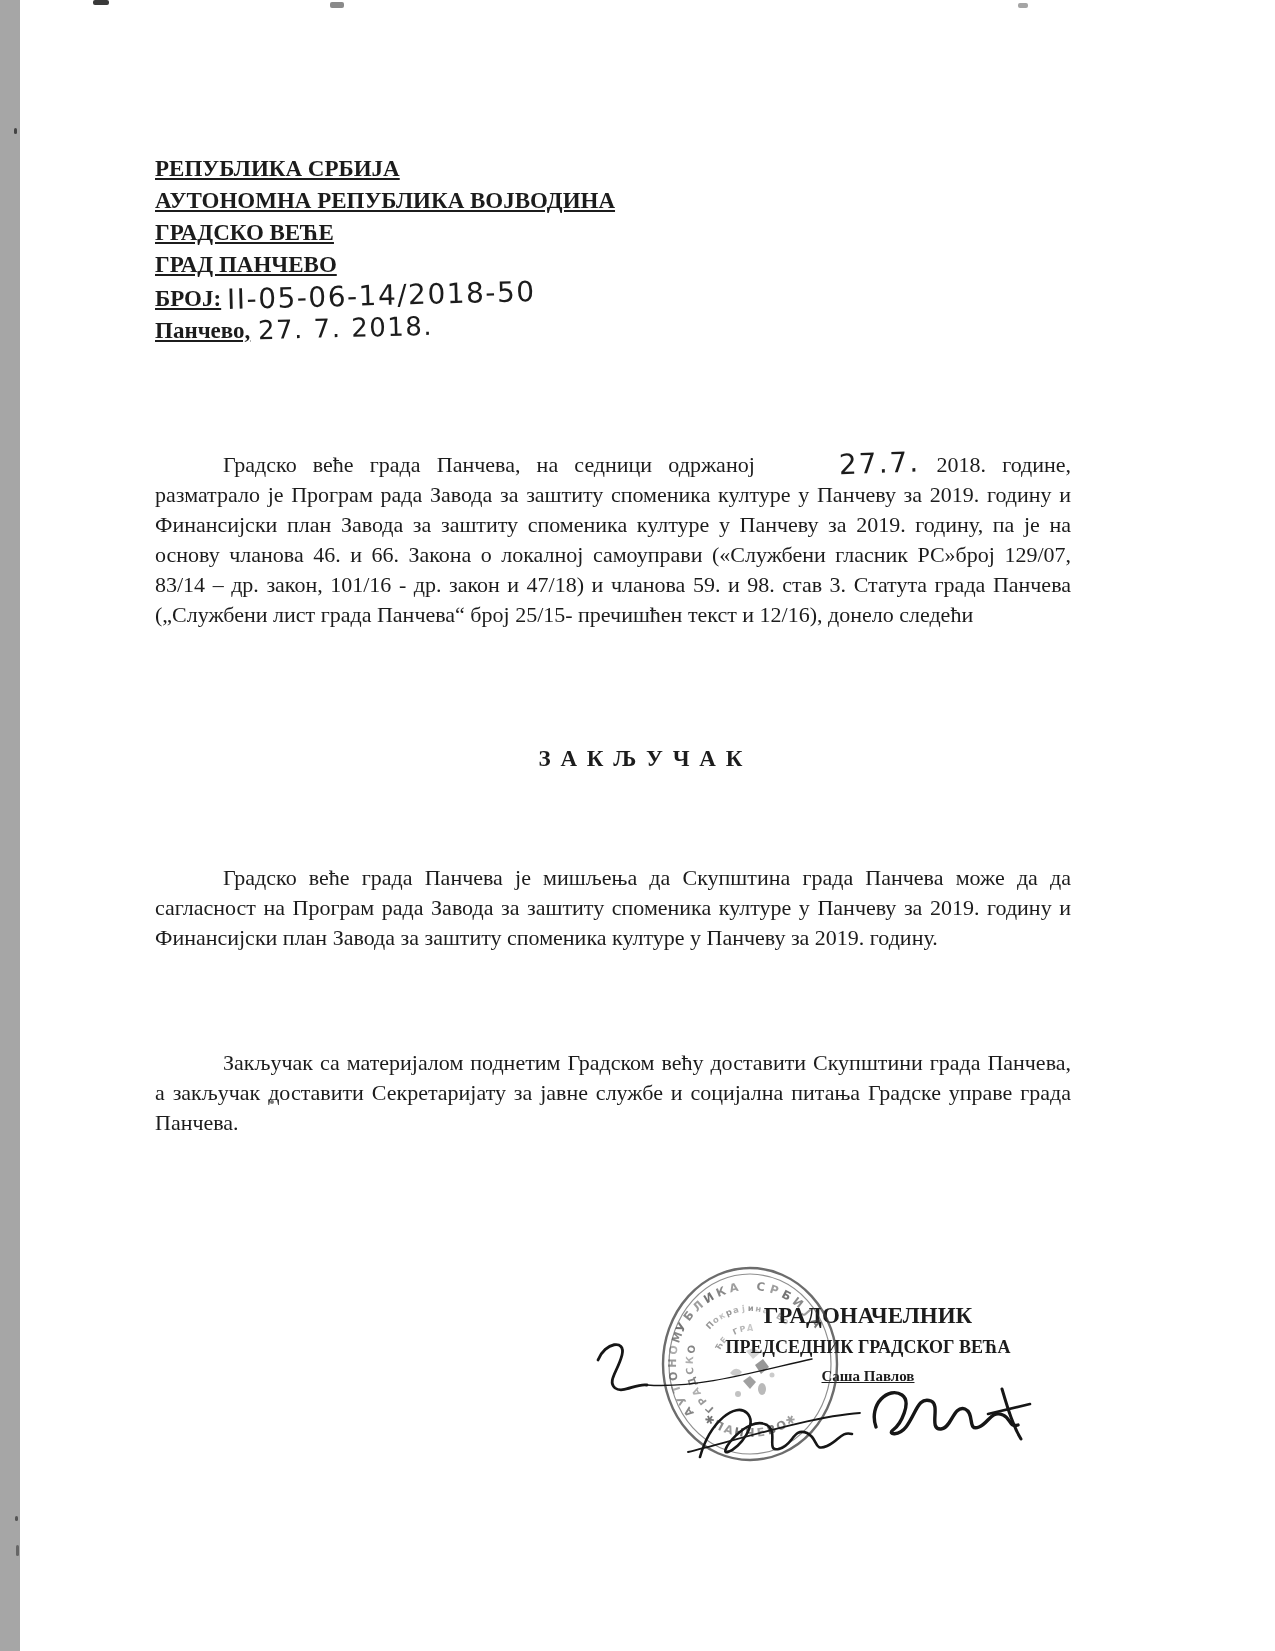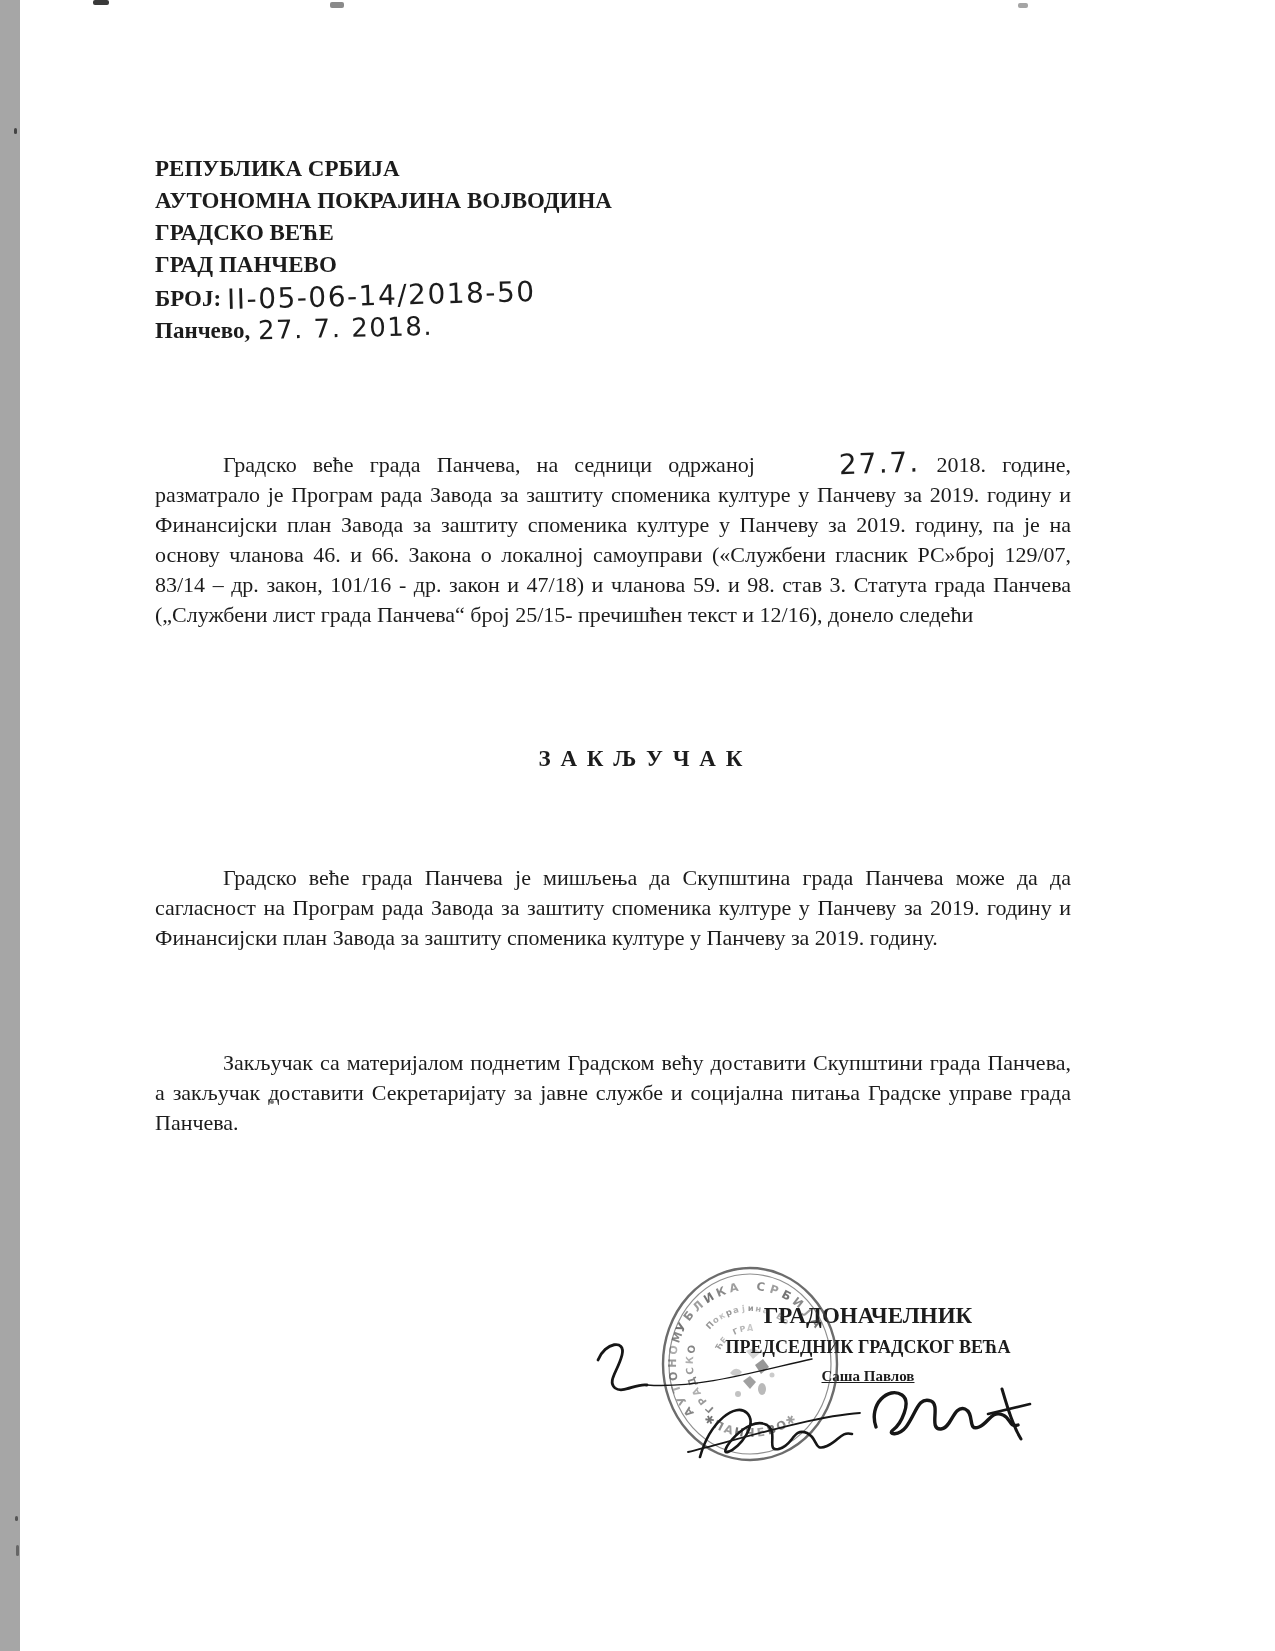--- a/index.html
+++ b/index.html
@@ -10,21 +10,21 @@
     overflow:hidden;
     font-family:"Liberation Serif", serif;
     color:#1c1c1c;
     margin:0 auto;
   }
   
   .edge-bar{position:absolute;left:0;top:0;width:20px;height:1651px;}
   .speck{position:absolute;border-radius:2px;}
   
   .header{position:absolute;left:155px;top:153px;font-weight:bold;font-size:23px;line-height:32px;white-space:nowrap;}
-  .header .row{height:32px;}
+  .header .row{height:32px;text-decoration:underline;}
   .hand{
     font-family:"DejaVu Sans", sans-serif;
     font-weight:400;
     display:inline-block;
     transform:rotate(-1.5deg);
     letter-spacing:1.5px;
     position:relative;
   }
   .hand-number{font-size:28px;margin-left:6px;top:-1px;}
   .hand-date{font-size:26px;margin-left:8px;top:-1px;}
@@ -70,21 +70,21 @@
   <div class="speck" style="left:93px;top:0;width:16px;height:5px;background:#3a3a3a;"></div>
   <div class="speck" style="left:330px;top:2px;width:14px;height:6px;background:#8a8a8a;"></div>
   <div class="speck" style="left:1018px;top:3px;width:10px;height:5px;background:#a5a5a5;"></div>
   <div class="speck" style="left:14px;top:128px;width:3px;height:6px;background:#444;"></div>
   <div class="speck" style="left:15px;top:1516px;width:3px;height:5px;background:#555;"></div>
   <div class="speck" style="left:16px;top:1545px;width:3px;height:11px;background:#666;"></div>
   <div class="dot" style="left:270px;top:1100px;width:4px;height:4px;background:#777;"></div>
 
   <div class="header">
     <div class="row">РЕПУБЛИКА СРБИЈА</div>
-    <div class="row">АУТОНОМНА ПОКРАЈИНА ВОЈВОДИНА</div>
+    <div class="row">АУТОНОМНА РЕПУБЛИКА ВОЈВОДИНА</div>
     <div class="row">ГРАДСКО ВЕЋЕ</div>
     <div class="row">ГРАД ПАНЧЕВО</div>
     <div class="row"><span>БРОЈ:</span><span class="hand hand-number">II-05-06-14/2018-50</span></div>
     <div class="row"><span>Панчево,</span><span class="hand hand-date">27. 7. 2018.</span></div>
   </div>
 
   <div class="para p1">
     <span>Градско веће града Панчева, на седници одржаној</span>
     <span class="hand-inline">27.7.</span>
     <span>2018. године, разматрало је Програм рада Завода за заштиту споменика културе у Панчеву за 2019. годину и Финансијски план Завода за заштиту споменика културе у Панчеву за 2019. годину, па је на основу чланова 46. и 66. Закона о локалној самоуправи («Службени гласник РС»број 129/07, 83/14 – др. закон, 101/16 - др. закон и 47/18) и чланова 59. и 98. став 3. Статута града Панчева („Службени лист града Панчева“ број 25/15- пречишћен текст и 12/16), донело следећи</span>

